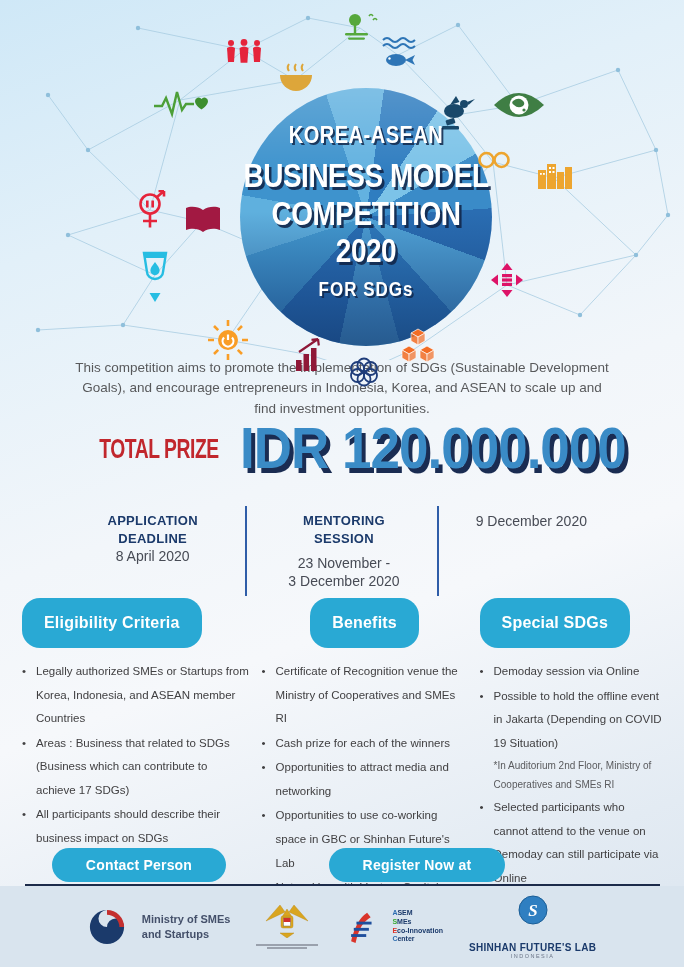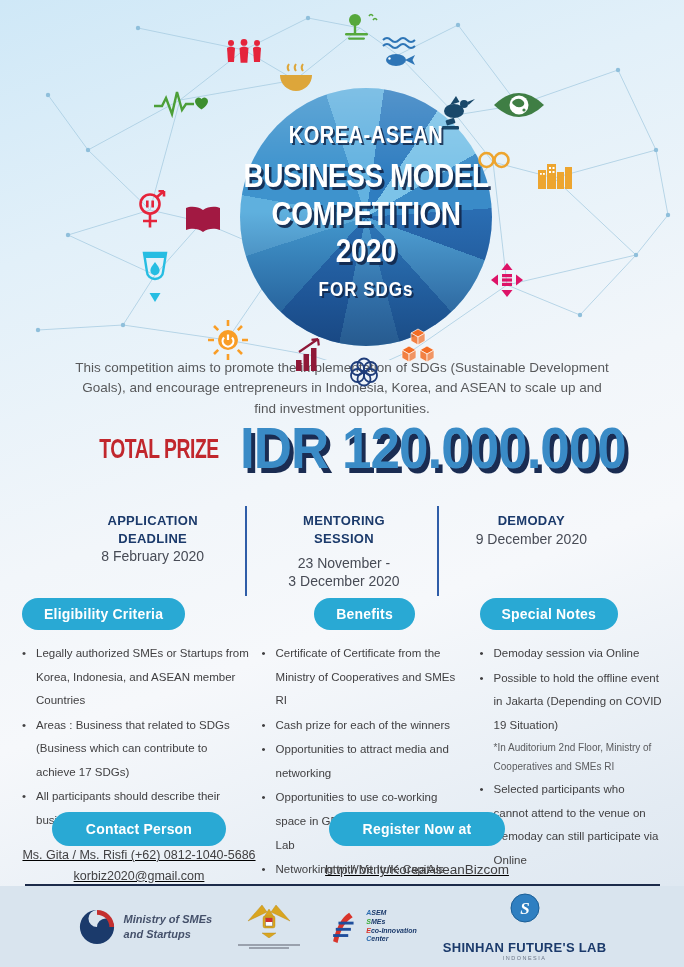--- a/index.html
+++ b/index.html
@@ -51,55 +51,55 @@
   .tl-col.mid { border-left:2px solid #2f5da8; border-right:2px solid #2f5da8;padding-left:8px; }
   .tl-title { color:#1b3a6b; font-size:13px; font-weight:700; letter-spacing:.3px; line-height:1.35; white-space:pre-line; }
   .tl-date  { color:#474b55; font-size:14px; margin-top:7px; line-height:1.3; white-space:pre-line; }
   .tl-col:first-child .tl-date, .tl-col:last-child .tl-date { margin-top:0; }
 
   
   .sections { position:absolute; top:598px; left:22px; width:640px; display:flex; gap:12px; }
   .sec { }
   .sec.c1 { width:232px; } .sec.c2 { width:210px; } .sec.c3 { width:186px; }
   .pill {
-    display:inline-block; background:#29a9d4; color:#fff; font-weight:700; font-size:14px;
-    padding:8px 22px; border-radius:18px; letter-spacing:.2px;
+    display:inline-block; background:#29a9d4; color:#fff; font-weight:700; font-size:16px;
+    padding:16px 22px; border-radius:18px; letter-spacing:.2px;
   }
   .sec.c2 .pill-wrap { text-align:center; }
   .bullets { list-style:none; margin-top:12px; }
   .bullets li {
     position:relative; padding-left:14px; font-size:11.5px; color:#414042; line-height:2.05; margin-bottom:1px;
   }
   .bullets li::before { content:"•"; position:absolute; left:0; top:0; color:#414042; }
   .footnote { font-size:10px; color:#5a5b5e; line-height:1.9; margin:1px 0 2px; }
 
   
-  .actions { position:absolute; top:812px; left:0; width:556px; display:flex;text-decoration:underline; }
+  .actions { position:absolute; top:848px; left:0; width:556px; display:flex;text-decoration:underline; }
   .action-col { width:50%; text-align:center; }
   .action-col .pill { font-size:14px; padding:9px 34px; border-radius:20px; }
   .action-line { font-size:12.5px; color:#414042; margin-top:0; line-height:1.5; }
   .action-line.url { font-size:13.5px; margin-top:14px; }
 
   
   .rule { position:absolute; top:884px; left:25px; width:635px; border-top:2px solid #1c2b4a; }
   .footer {
     position:absolute; top:886px; left:0; width:684px; height:81px; background:#d9e4ee;
     display:flex; align-items:center; justify-content:center; gap:26px;
   }
-  .logo { display:flex; align-items:center; gap:8px;font-style:italic; }
+  .logo { display:flex; align-items:center; gap:16px; }
   .logo-text { font-size:11px; font-weight:600; color:#44506a; line-height:1.3; white-space:pre-line; }
   .garuda-cap { margin-top:2px; }
   .garuda-cap .bar { height:2px; background:#9aa1ad; margin:1.5px auto 0; }
   .asem-text div { font-size:7px; font-weight:700; color:#1b3a6b; line-height:1.25; }
   .asem-l0::first-letter { color:#2b6cb0; } .asem-l1::first-letter { color:#3aaa35; }
   .asem-l2::first-letter { color:#d9342b; } .asem-l3::first-letter { color:#2b6cb0; }
   .green-text { font-style:italic; font-weight:700; color:#3aaa35; font-size:13px; line-height:1.05; }
   .green-text .g1 { margin-left:0; } .green-text .g2 { margin-left:14px; } .green-text .g3 { margin-left:4px; }
   .shinhan { text-align:center; }
-  .shinhan-l1 { font-size:13px; font-weight:700; color:#1b3a6b; letter-spacing:.3px; margin-top:13px; }
+  .shinhan-l1 { font-size:10px; font-weight:700; color:#1b3a6b; letter-spacing:.3px; margin-top:13px; }
   .shinhan-l2 { font-size:5.5px; color:#6a7486; letter-spacing:1.5px; }
 </style>
 </head>
 <body>
 
 <div class="poster">
 
   <div class="hero">
     <svg class="network" width="684" height="360">
       <g stroke="#a9cde2" stroke-width="1" opacity="0.8">
@@ -352,55 +352,54 @@
 
   <div class="prize">
     <span class="prize-label">TOTAL PRIZE</span>
     <span class="prize-amount">IDR 120.000.000</span>
   </div>
 
   <div class="timeline">
     <div class="tl-col">
       <div class="tl-title">APPLICATION
 DEADLINE</div>
-      <div class="tl-date">8 February 2020</div>
+      <div class="tl-date">8 April 2020</div>
     </div>
     <div class="tl-col mid">
       <div class="tl-title">MENTORING
 SESSION</div>
       <div class="tl-date">23 November -
 3 December 2020</div>
     </div>
     <div class="tl-col">
-      <div class="tl-title">DEMODAY</div>
       <div class="tl-date">9 December 2020</div>
     </div>
   </div>
 
   <div class="sections">
     <div class="sec c1">
       <div class="pill-wrap"><span class="pill">Eligibility Criteria</span></div>
       <ul class="bullets">
         <li>Legally authorized SMEs or Startups from Korea, Indonesia, and ASEAN member Countries</li>
         <li>Areas : Business that related to SDGs (Business which can contribute to achieve 17 SDGs)</li>
         <li>All participants should describe their business impact on SDGs</li>
       </ul>
     </div>
     <div class="sec c2">
       <div class="pill-wrap"><span class="pill">Benefits</span></div>
       <ul class="bullets">
-        <li>Certificate of Certificate from the Ministry of Cooperatives and SMEs RI</li>
+        <li>Certificate of Recognition venue the Ministry of Cooperatives and SMEs RI</li>
         <li>Cash prize for each of the winners</li>
         <li>Opportunities to attract media and networking</li>
         <li>Opportunities to use co-working space in GBC or Shinhan Future's Lab</li>
         <li>Networking with Venture Capitals</li>
       </ul>
     </div>
     <div class="sec c3">
-      <div class="pill-wrap"><span class="pill">Special Notes</span></div>
+      <div class="pill-wrap"><span class="pill">Special SDGs</span></div>
       <ul class="bullets">
         <li>Demoday session via Online</li>
         <li>
           <span>Possible to hold the offline event in Jakarta (Depending on COVID 19 Situation)</span>
           <div class="footnote">*In Auditorium 2nd Floor, Ministry of Cooperatives and SMEs RI</div>
         </li>
         <li>Selected participants who cannot attend to the venue on Demoday can still participate via Online</li>
       </ul>
     </div>
   </div>

